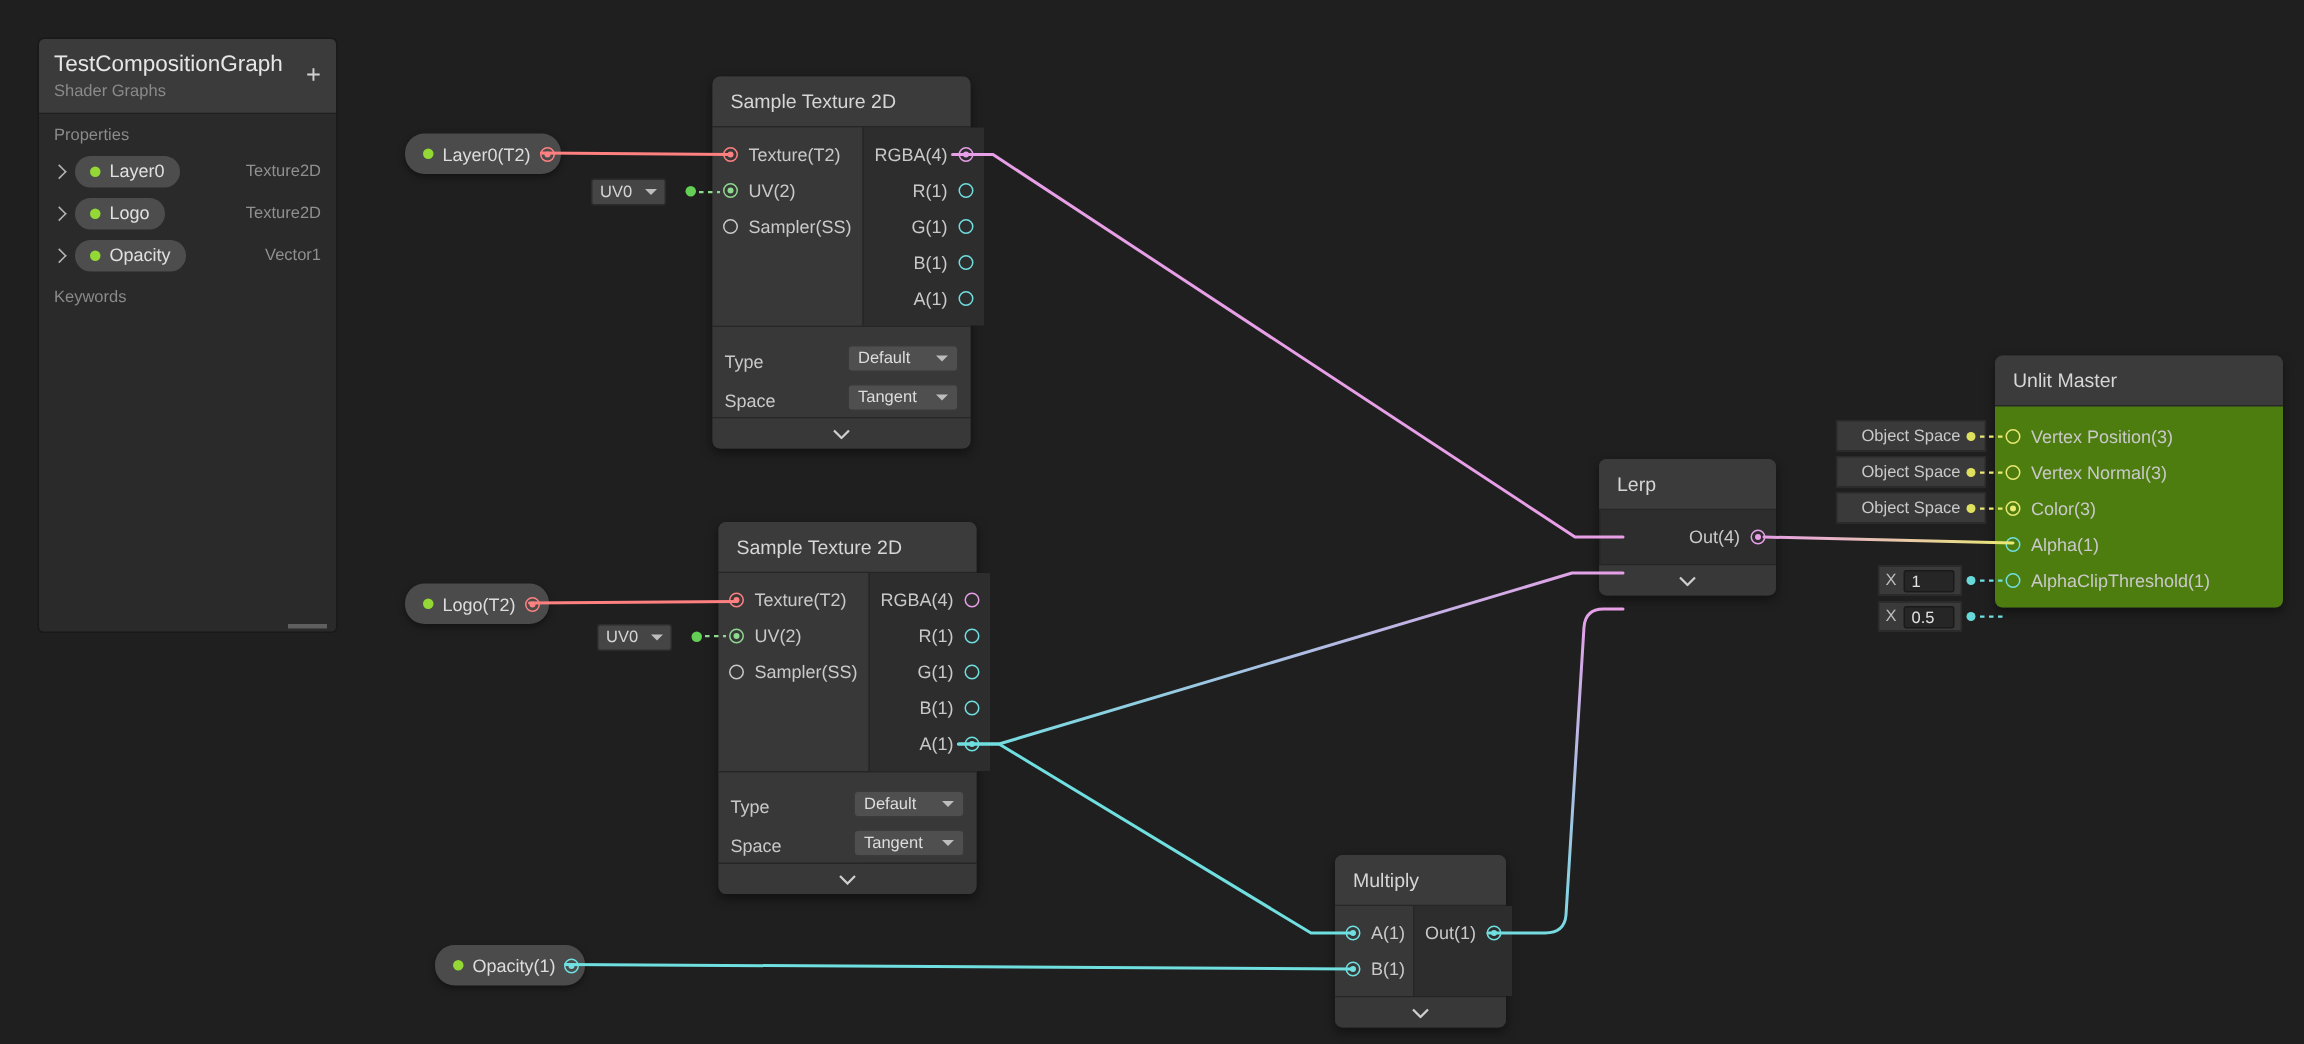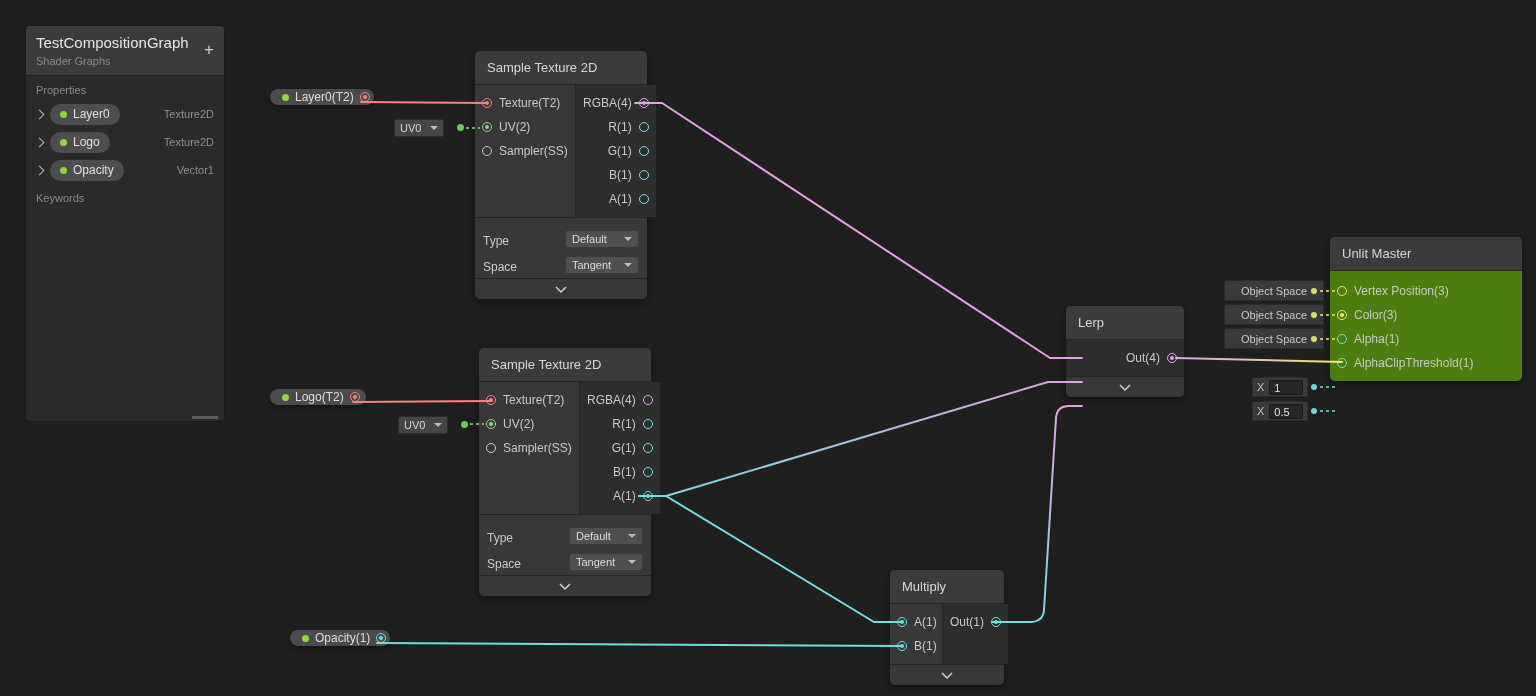--- a/index.html
+++ b/index.html
@@ -49,21 +49,21 @@
   .chev{width:6px;height:6px;border-right:1.5px solid #b5b5b5;border-top:1.5px solid #b5b5b5;
         transform:rotate(45deg);flex:none;}
   .pill{display:inline-flex;align-items:center;gap:6px;background:#4d4d4d;border-radius:11px;
         height:21px;padding:0 10px;color:#e0e0e0;font-size:12px;}
   .gdot{width:7px;height:7px;border-radius:50%;background:#93d834;flex:none;}
   .bb-spacer{flex:1;}
   .bb-type{font-size:11px;color:#8f8f8f;}
   .bb-grip{position:absolute;right:6px;bottom:2px;width:26px;height:3px;background:#5f5f5f;}
 
   
-  .pnode{position:absolute;z-index:2;height:16px;border-radius:13px;background:#4b4b4b;
+  .pnode{position:absolute;z-index:2;height:27px;border-radius:13px;background:#4b4b4b;
          display:flex;align-items:center;gap:6px;padding:0 8px 0 12px;box-sizing:border-box;
          color:#ddd;font-size:12px;box-shadow:0 2px 5px rgba(0,0,0,.4);justify-content:space-between;}
   .pnode .pl{white-space:nowrap;flex:1;}
 
   
   .uvbox{position:absolute;z-index:2;width:50px;height:18px;background:#454545;
          border:1px solid #2c2c2c;border-radius:2px;display:flex;align-items:center;
          justify-content:space-between;padding:0 5px;font-size:11px;color:#d5d5d5;box-sizing:border-box;}
   .osbox{position:absolute;z-index:2;width:100px;height:21px;background:#3a3a3a;
          border:1px solid #2b2b2b;display:flex;align-items:center;justify-content:center;
@@ -357,20 +357,24 @@
   </div>
 
   <div class="node" style="left:1330px;top:237px;width:192px;">
     <div class="nh">Unlit Master</div>
     <div style="background:#4d7c0f;padding:8px 0 6px 0;border-radius:0 0 5px 5px;">
       <div class="row">
           <span class="port p-yellow"></span>
           <span class="lbl">Vertex Position(3)</span>
         </div>
       <div class="row">
+          <span class="port p-yellow"></span>
+          <span class="lbl">Vertex Normal(3)</span>
+        </div>
+      <div class="row">
           <span class="port p-yellow connected"></span>
           <span class="lbl">Color(3)</span>
         </div>
       <div class="row">
           <span class="port p-cyan"></span>
           <span class="lbl">Alpha(1)</span>
         </div>
       <div class="row">
           <span class="port p-cyan"></span>
           <span class="lbl">AlphaClipThreshold(1)</span>

